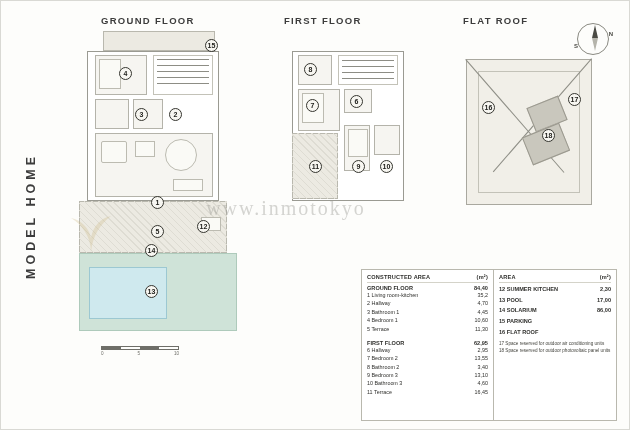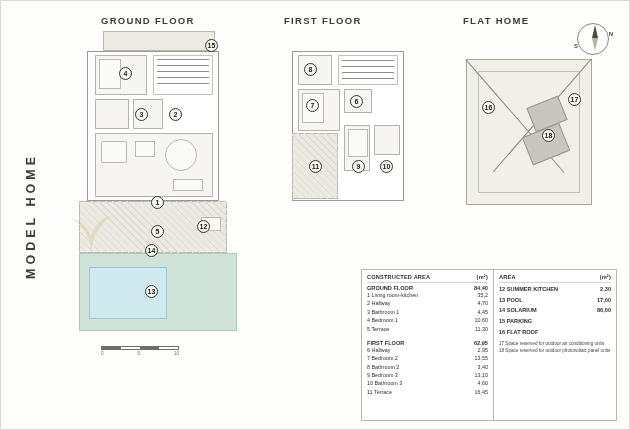--- a/index.html
+++ b/index.html
@@ -193,21 +193,21 @@
 <body>
 
 <div class="sheet">
 
   <div class="vtitle">
     <span>MODEL HOME</span>
   </div>
 
   <div class="plan-title" id="t-ground">GROUND FLOOR</div>
   <div class="plan-title" id="t-first">FIRST FLOOR</div>
-  <div class="plan-title" id="t-roof">FLAT HOME</div>
+  <div class="plan-title" id="t-roof">FLAT ROOF</div>
 
   <div class="compass">
     <div class="ring"></div>
     <div class="needle"></div>
     <div class="needle2"></div>
     <div class="lbl n">N</div>
     <div class="lbl s">S</div>
   </div>
 
   <div class="plan" id="plan-ground">
@@ -290,20 +290,21 @@
     <div class="roofplane dark" style="left:70px; top:100px; width:40px; height:30px; transform:rotate(-22deg);"></div>
 
     <div class="bul" style="left:26px; top:72px;">16</div>
     <div class="bul" style="left:112px; top:64px;">17</div>
     <div class="bul" style="left:86px; top:100px;">18</div>
   </div>
 
   <svg class="wm-leaf" viewBox="0 0 48 48">
     <path d="M24 46 C24 30 14 18 4 12 C14 14 22 22 24 32 C26 20 34 12 44 10 C34 18 26 28 24 46 Z" fill="#c8b27a" opacity="0.6"></path>
   </svg>
+  <div class="watermark">www.inmotokyo</div>
 
   <div class="scalebar">
     <div class="bar">
         <i></i>
         <i></i>
         <i></i>
         <i></i>
       </div>
     <div class="ticks">
       <span>0</span>

